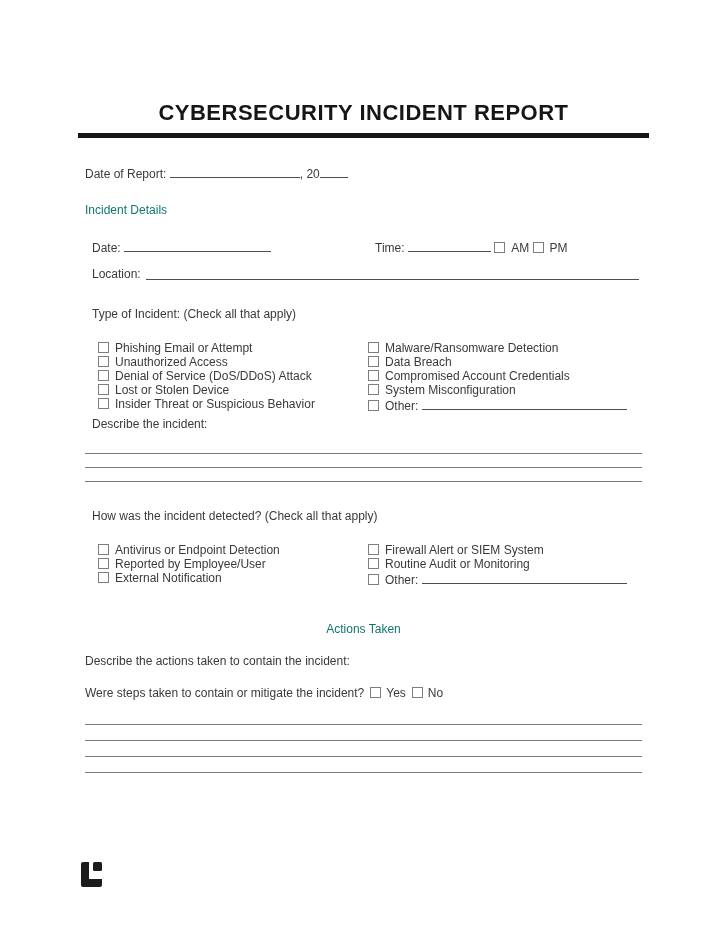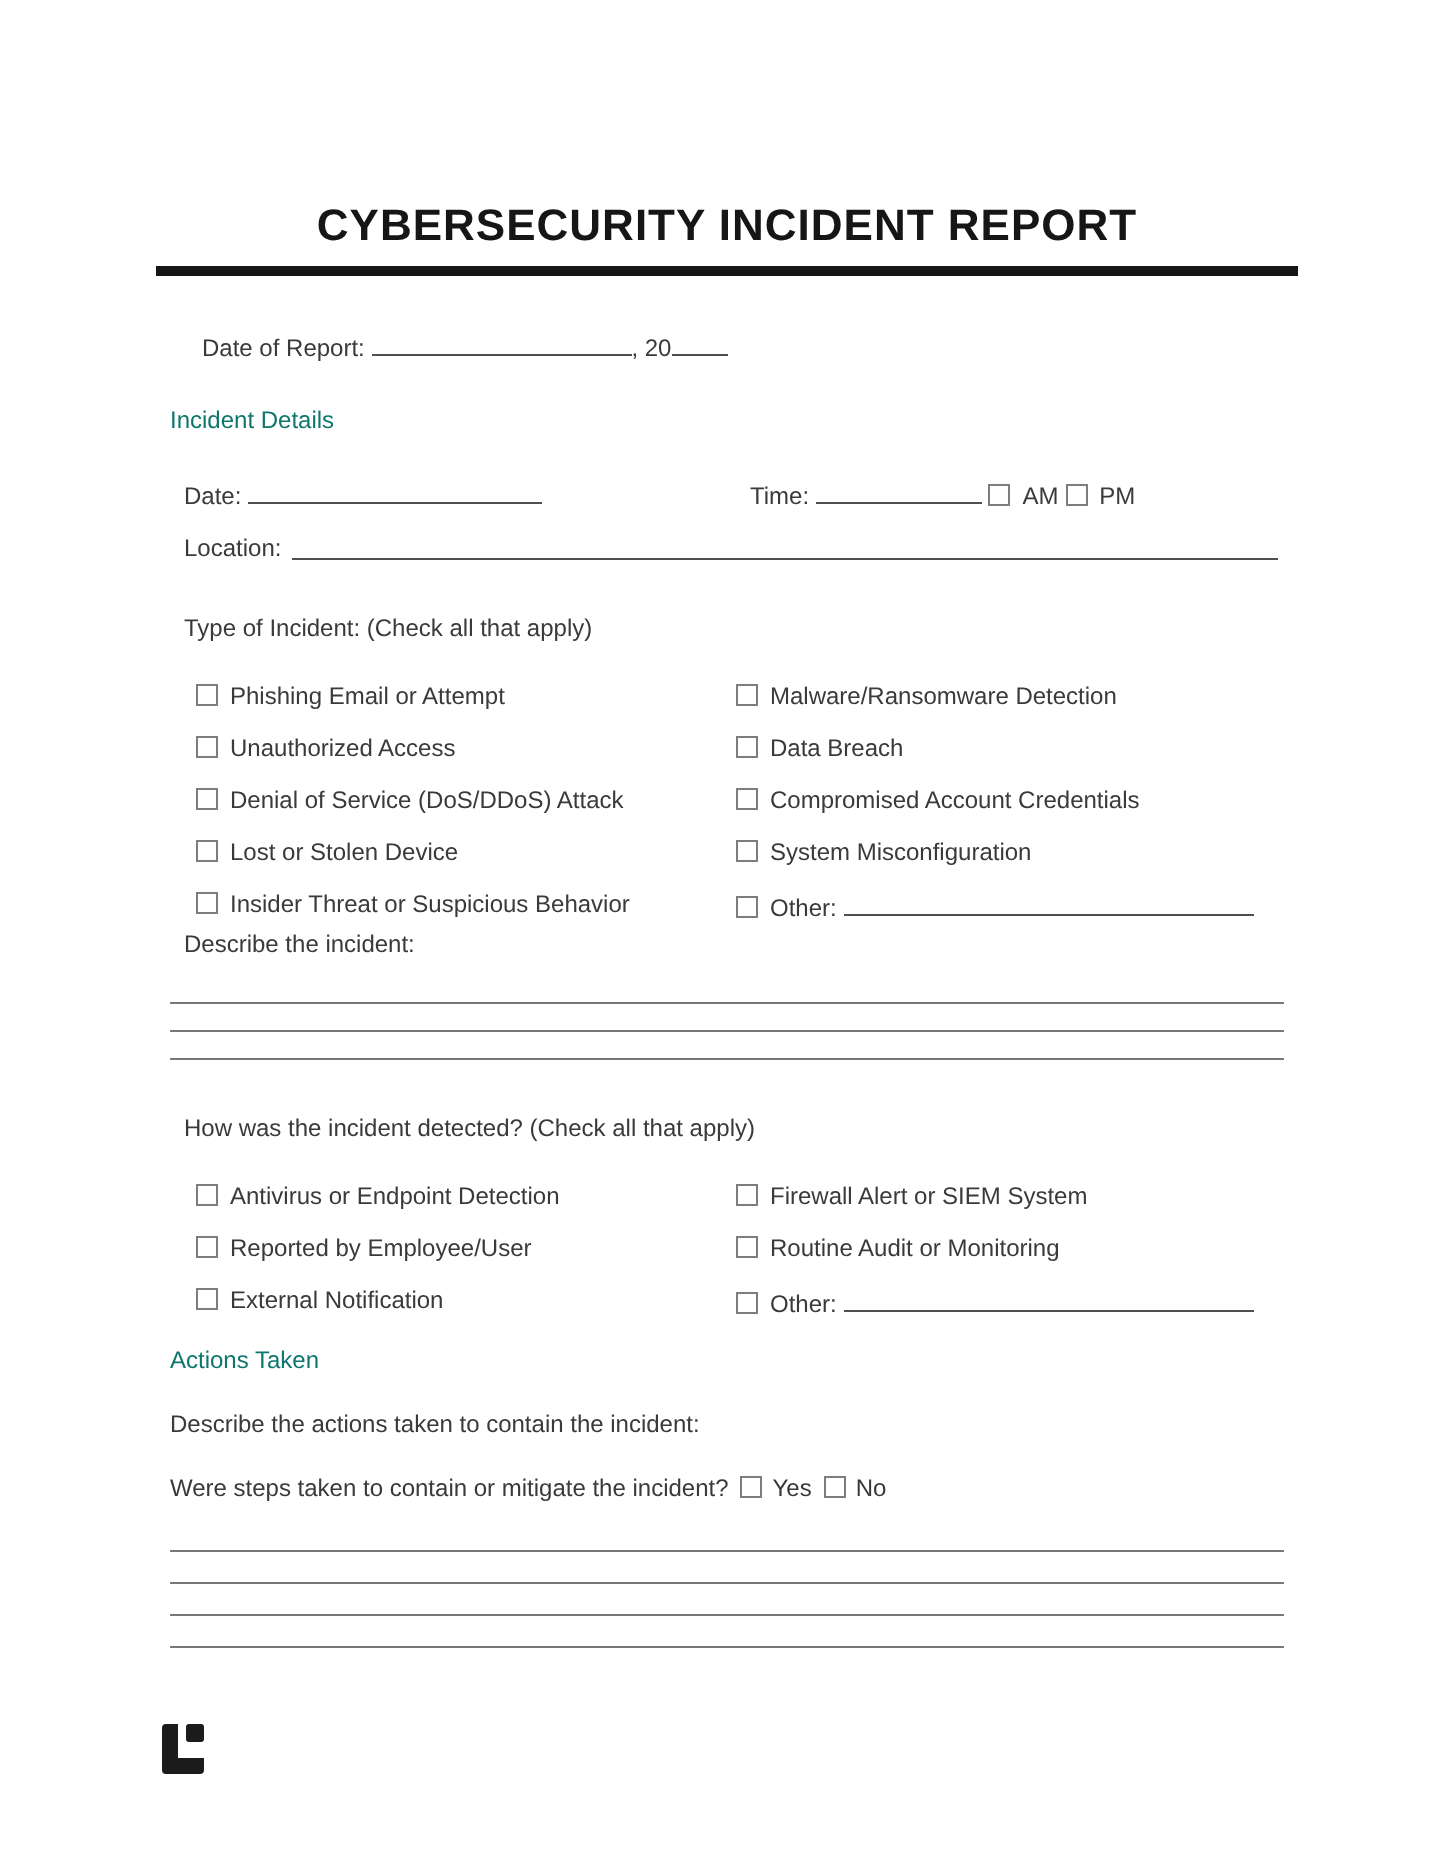--- a/index.html
+++ b/index.html
@@ -30,62 +30,61 @@
   }
   .row{line-height:15px;white-space:nowrap;}
   .indent{margin-left:7px;}
   .section-heading{
     margin:21px 0 0 0;
     font-size:12px;
     font-weight:normal;
     color:#0f766e;
     line-height:15px;
   }
-  .report-date-row{margin-top:27px;margin-left:16px;}
+  .report-date-row{margin-top:27px;}
   .blank{
     display:inline-block;
     border-bottom:1px solid #4f4f4f;
     height:12px;
     vertical-align:baseline;
   }
   .w130{width:130px;}
   .w28{width:28px;}
   .w147{width:147px;}
   .w83{width:83px;}
   .w205{width:205px;}
   .date-time-row{margin-top:21px;display:flex;}
   .dt-left{width:283px;flex:0 0 283px;}
   .location-row{margin-top:11px;display:flex;}
   .location-row .blank{flex:1;margin-right:3px;}
   .type-label-row{margin-top:25px;}
   .cb-grid{
     margin:19px 0 0 13px;
     display:grid;
     grid-template-columns:270px auto;
-    row-gap:12px;
     line-height:14px;
   }
   .cb{
     display:inline-block;
     width:9px;height:9px;
     border:1px solid #7e7e7e;
     background:#fff;
     margin-right:6px;
     vertical-align:-1px;
   }
   .opt{white-space:nowrap;}
   .opt-other .blank{margin-left:4px;}
   .describe-row{margin-top:4px;}
   .wlines{margin-top:8px;}
   .wline{height:13px;border-bottom:1px solid #787878;}
   .wline4{height:15px;border-bottom:1px solid #787878;}
   .detect-row{margin-top:27px;}
   .question-row{margin-top:17px;}
   .question-row .cb{margin-left:6px;margin-right:5px;}
-  .actions-heading{margin-top:14px;}
+  .actions-heading{margin-top:35px;text-align:center;}
   .logo{
     position:absolute;
     left:81px;top:862px;
     width:21px;height:25px;
   }
 </style>
 </head>
 <body>
 
 <div class="page">

